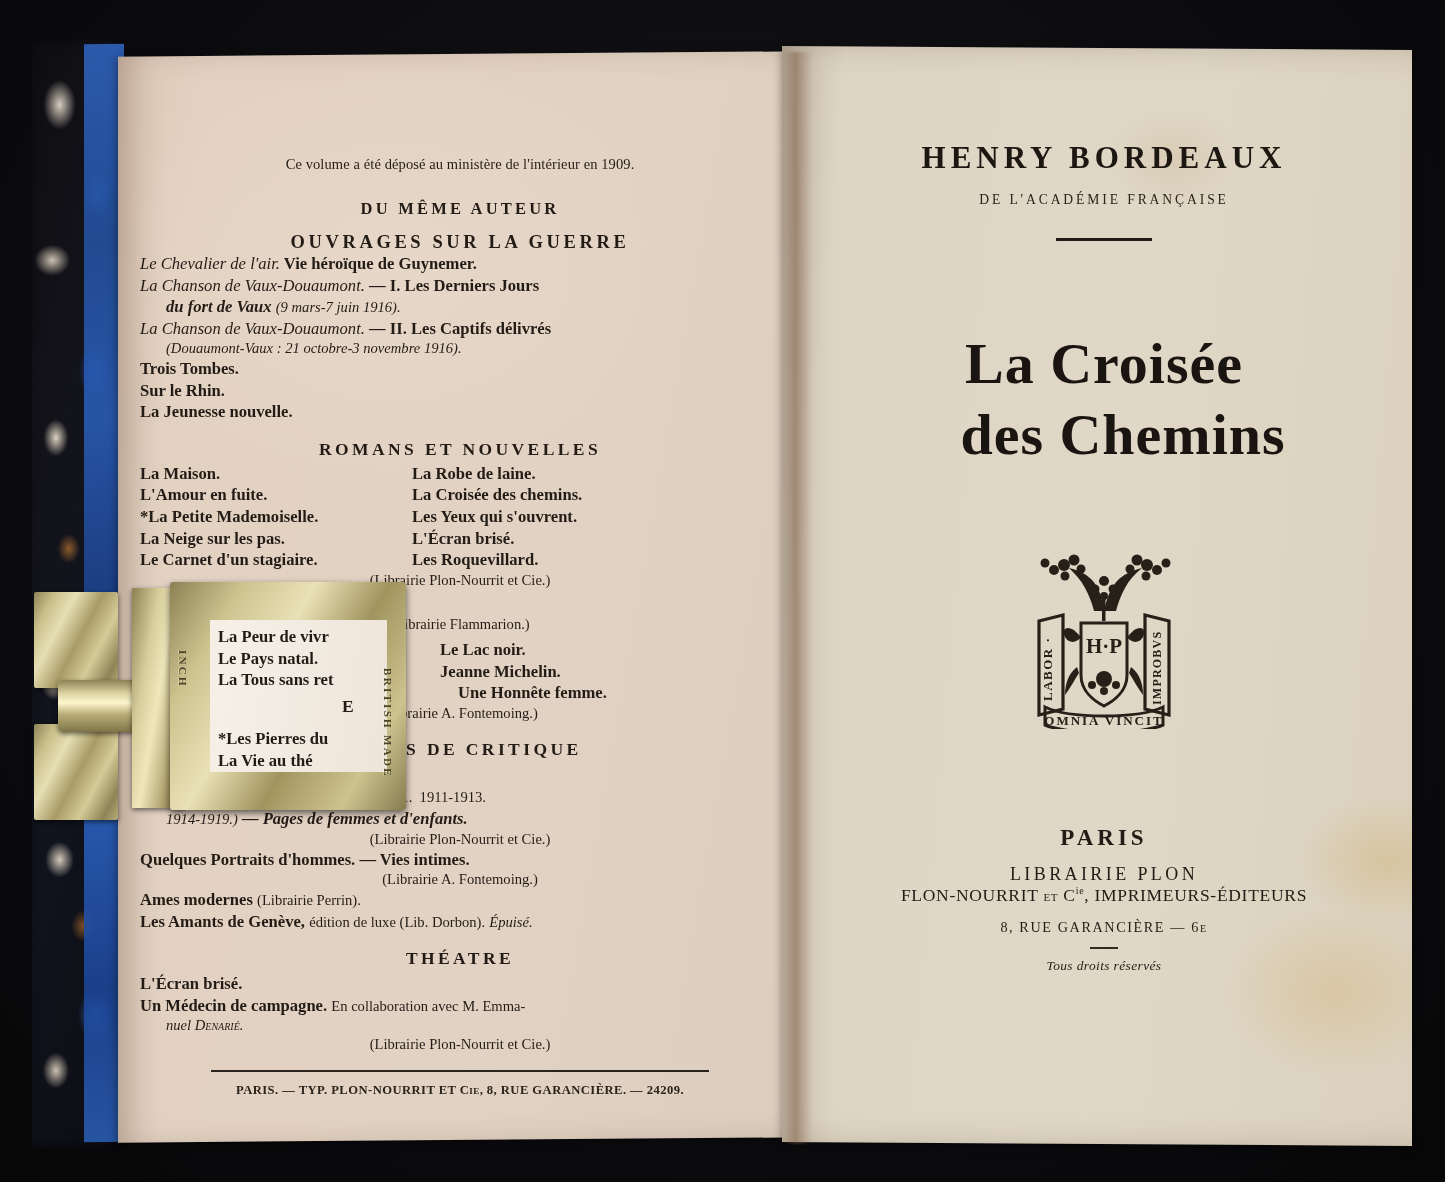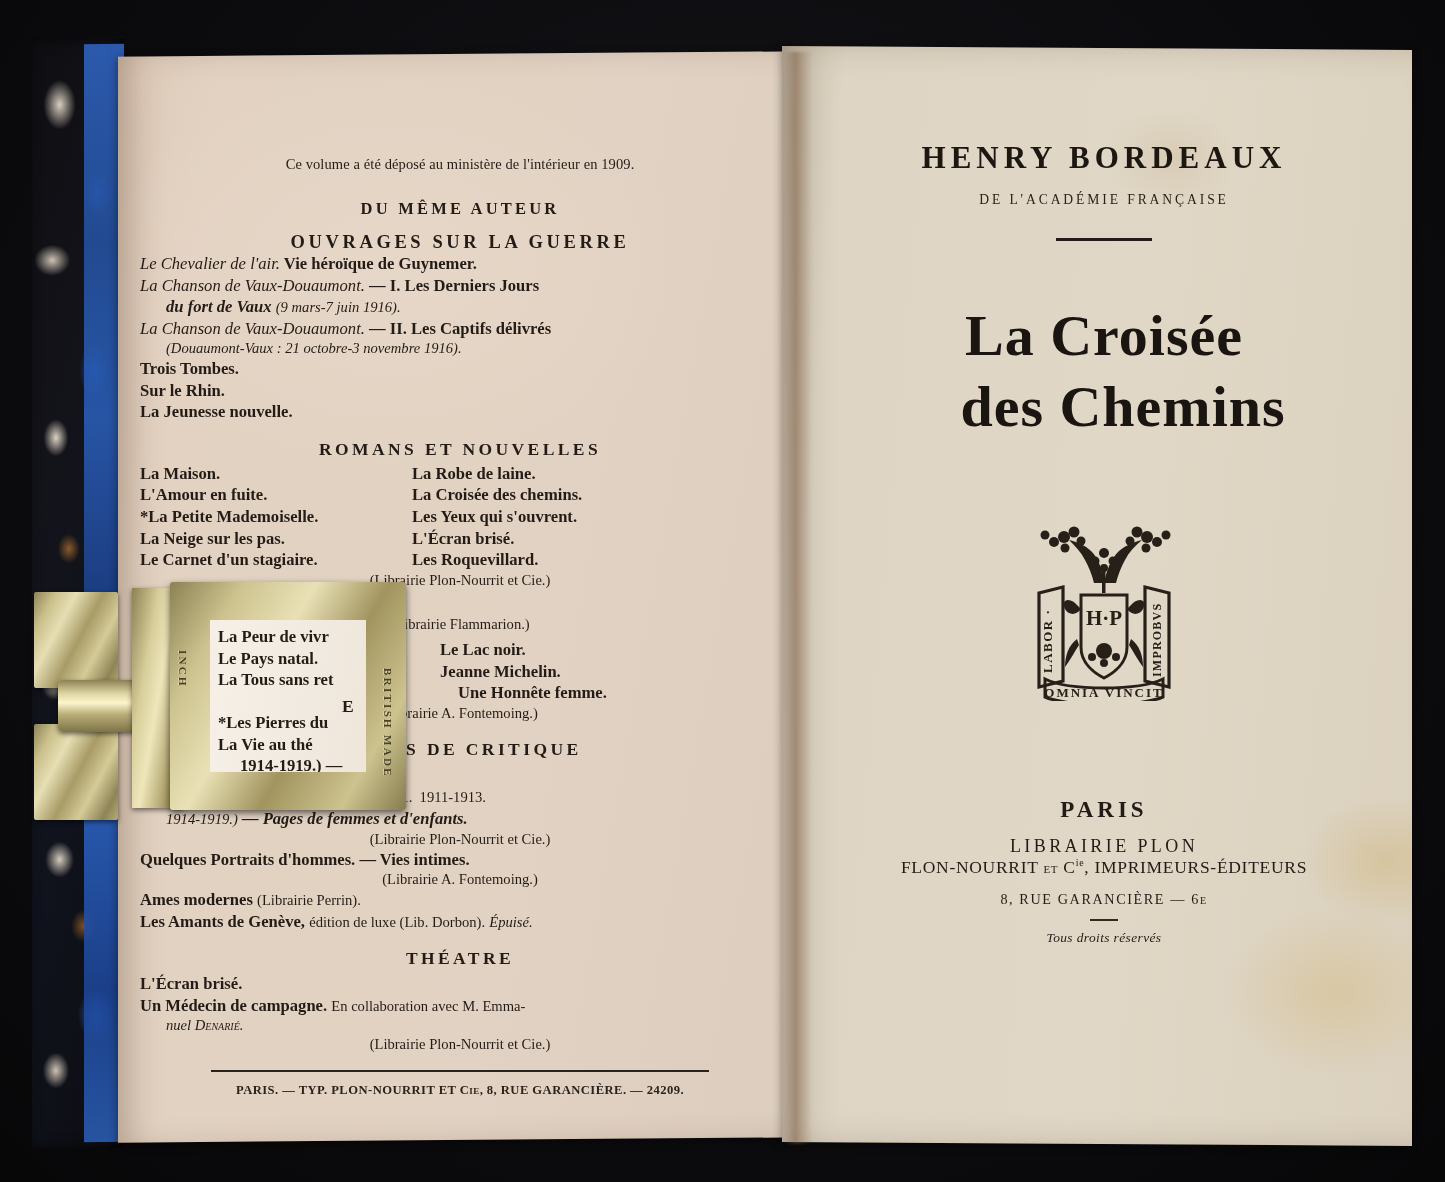--- a/index.html
+++ b/index.html
@@ -110,21 +110,21 @@
     text-align:center;font-size:31px;font-weight:bold;letter-spacing:5px;
     margin-top:66px;color:#1d1712;
   }
   .acad{
     text-align:center;font-size:13.6px;letter-spacing:2.9px;margin-top:16px;
     font-variant:small-caps;color:#2a231c;
   }
   .dash{width:96px;height:0;border-top:3px solid #241d17;margin:30px auto 0 auto;}
   .title{
     text-align:center;font-weight:bold;color:#1a1510;
-    font-size:58px;line-height:1.22;letter-spacing:1px;margin-top:60px;
+    font-size:58px;line-height:1.22;letter-spacing:1px;margin-top:88px;
     font-family:"Liberation Serif", serif;
   }
   .title .l2{padding-left:38px;}
 
   .device{margin:78px auto 0 auto;width:170px;}
   .imprint{margin-top:92px;}
   .imp1{text-align:center;font-size:23px;font-weight:bold;letter-spacing:4px;}
   .imp2{text-align:center;font-size:18px;letter-spacing:3.4px;margin-top:13px;font-variant:small-caps;}
   .imp3{text-align:center;font-size:17.5px;letter-spacing:.7px;}
   .imp3 .sc{font-variant:small-caps;font-size:15px;}
@@ -150,20 +150,21 @@
     background:linear-gradient(120deg,#8b8153 0%,#cdc38f 20%,#e9e1b6 40%,#a1945f 60%,#cdc38f 82%,#857b4e 100%);
     border-radius:3px;
     box-shadow:0 3px 7px rgba(0,0,0,.6);
   }
   .frame-win{
     position:absolute;left:188px;top:44px;width:156px;height:152px;
     background:rgba(255,255,255,.0);
     box-shadow:inset 0 0 0 1px rgba(60,50,20,.7),
                 inset 4px 5px 9px rgba(0,0,0,.55);
     overflow:hidden;
+    padding-left:21px;
   }
   .win-paper{
     position:absolute;left:-188px;top:-44px;width:392px;height:248px;
   }
   .win-paper .pagepatch{
     position:absolute;left:0;top:0;width:392px;height:248px;
     background:linear-gradient(100deg,#efe7dc 0%,#f5efe6 50%,#ece3d7 100%);
   }
   .vlabel{
     position:absolute;color:#4a4226;font-size:11px;letter-spacing:2.3px;
@@ -345,21 +346,21 @@
 
       <div class="frame-win">
         <div class="win-paper">
           <div class="pagepatch"></div>
           <div class="clip-text" style="left:196px;top:50px;font-size:16.6px;font-weight:bold;line-height:1.30;">
             <div>La Peur de vivr</div>
             <div>Le Pays natal.</div>
             <div>La Tous sans ret</div>
           </div>
           <div class="clip-text" style="left:320px;top:120px;font-size:17.5px;font-weight:bold;letter-spacing:3.4px;">E</div>
-          <div class="clip-text" style="left:196px;top:136px;font-size:16.6px;font-weight:bold;line-height:1.30;">
+          <div class="clip-text" style="left:196px;top:152px;font-size:16.6px;font-weight:bold;line-height:1.30;">
             <div>*Les Pierres du</div>
             <div>La Vie au thé</div>
             <div style="padding-left:22px">1914-1919.) —</div>
           </div>
         </div>
       </div>
 
       <div class="vlabel inch">INCH</div>
       <div class="vlabel brit">BRITISH MADE</div>
     </div>

